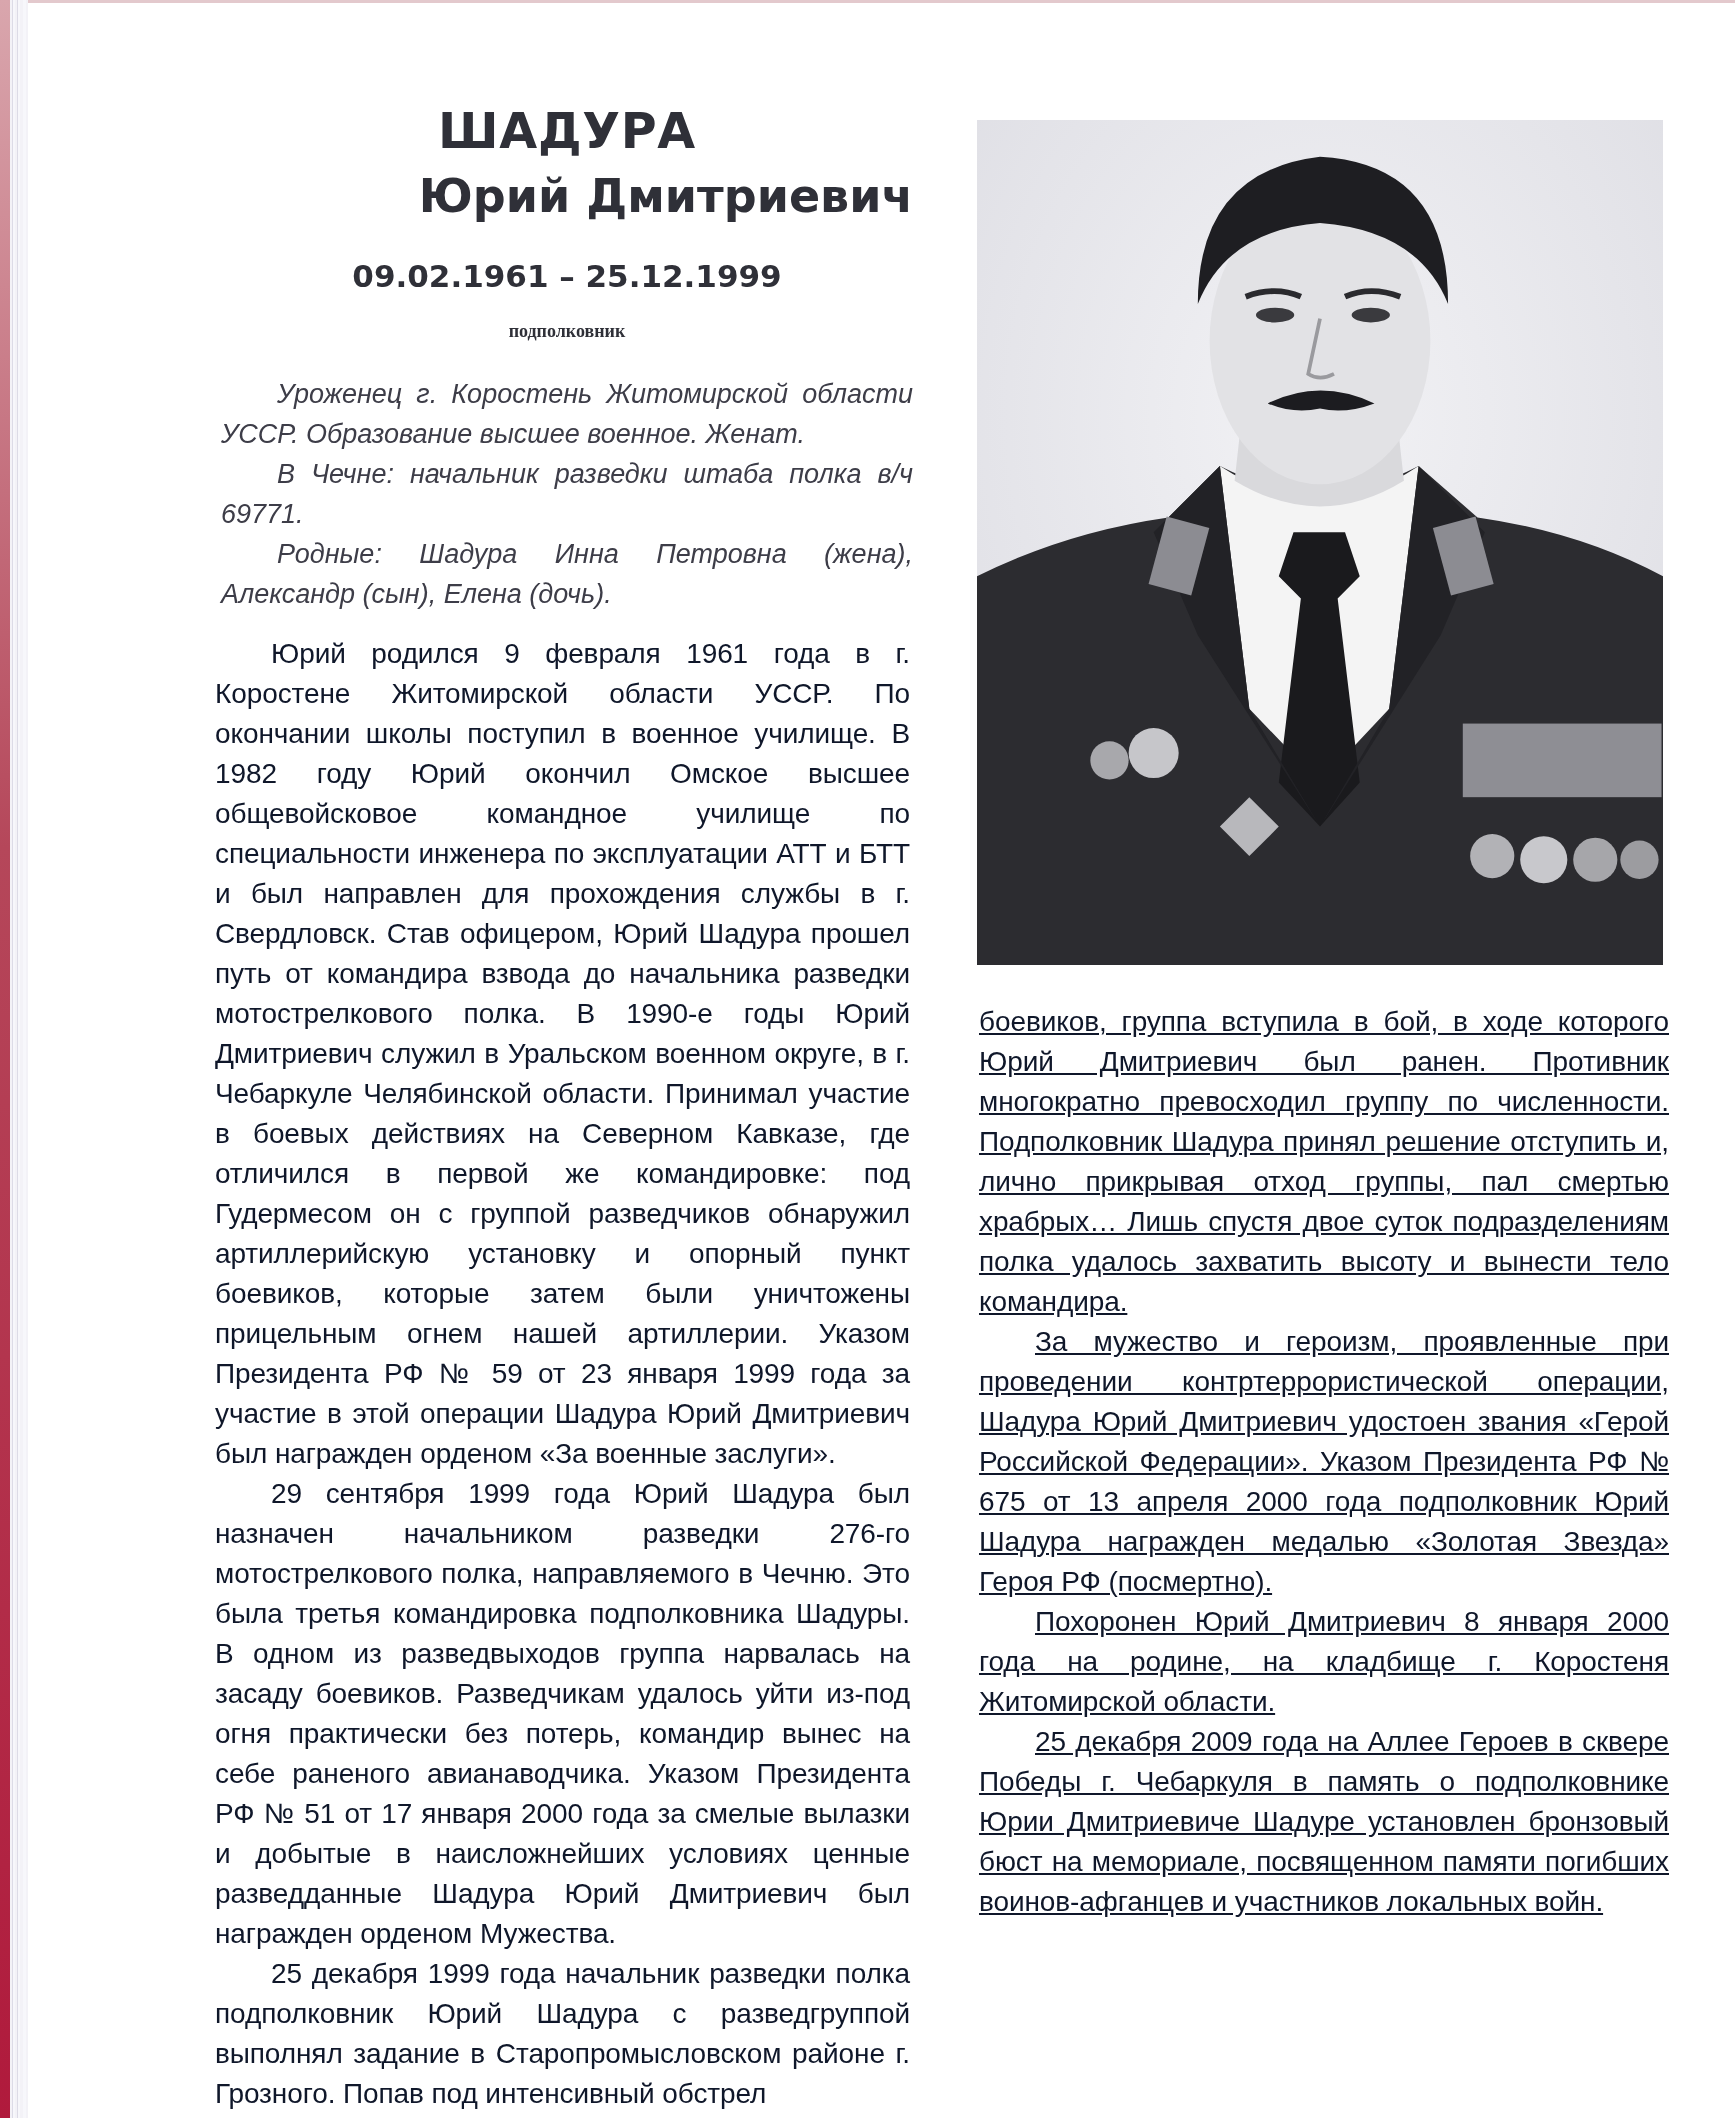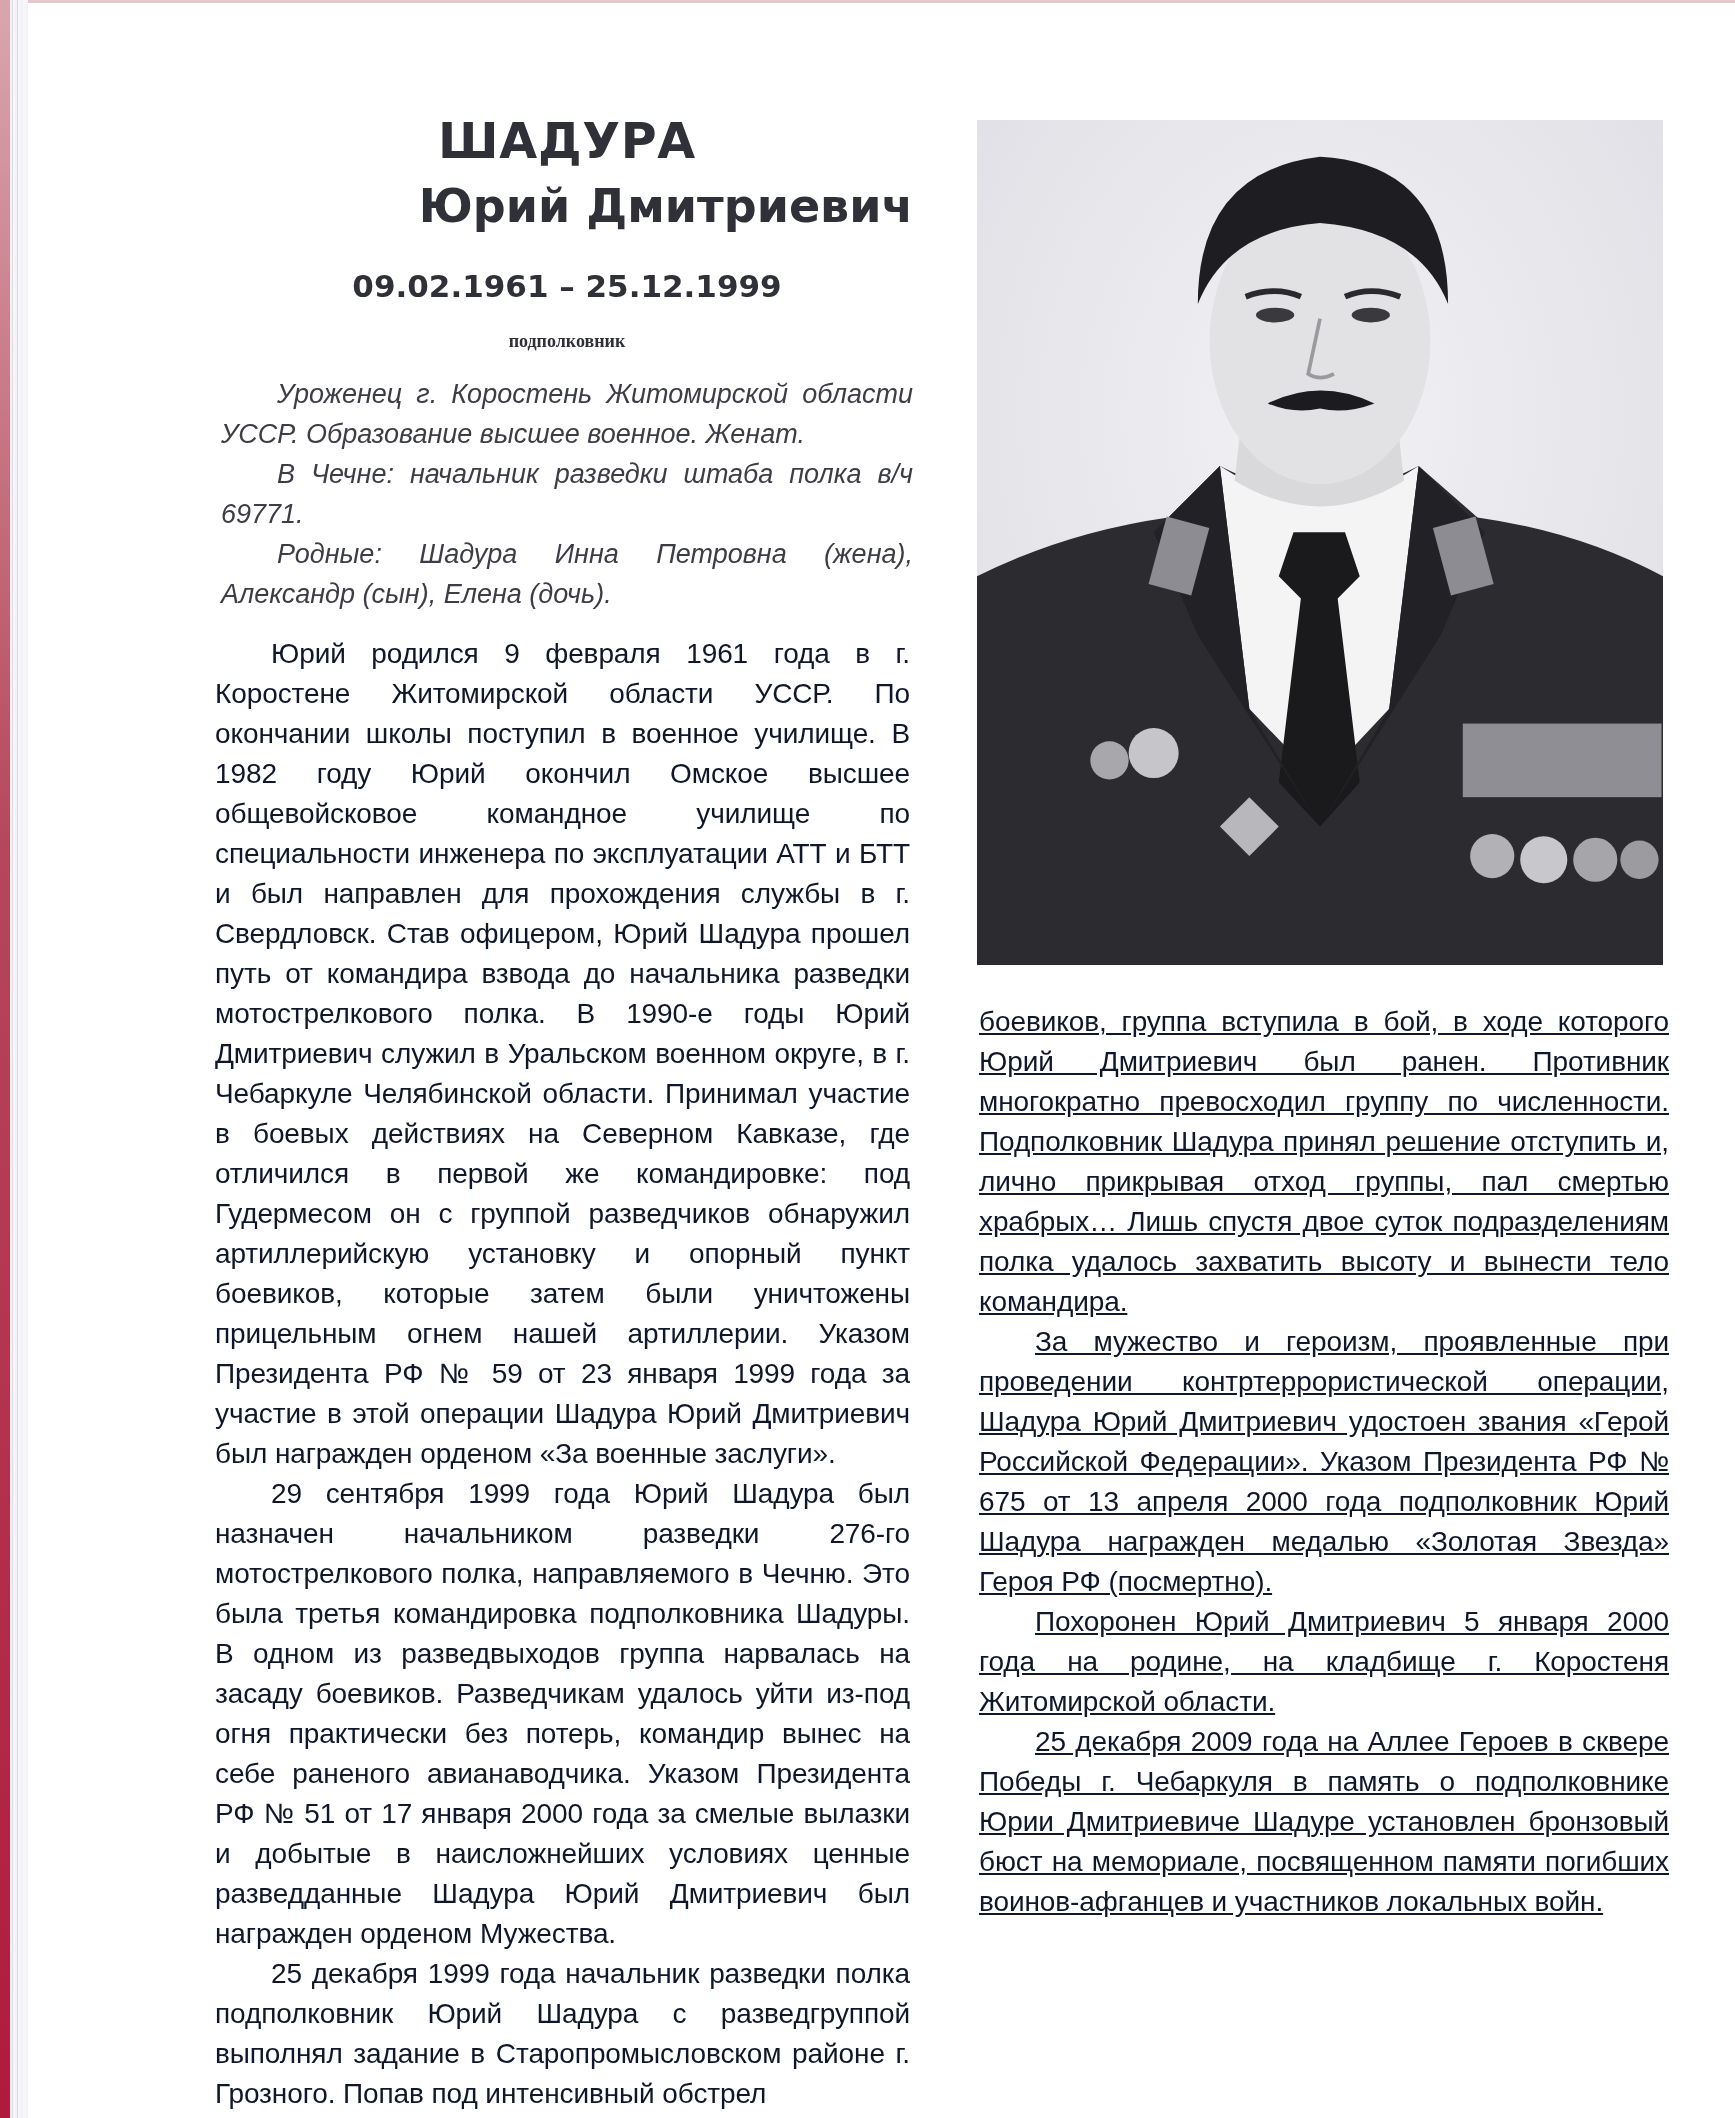--- a/index.html
+++ b/index.html
@@ -15,21 +15,21 @@
   }
   .page-edges {
     position: absolute; left: 10.3px; top: 0; bottom: 0; width: 17.7px;
     background: repeating-linear-gradient(90deg, #f3f2f7 0 2.2px, #dcdbe6 2.2px 2.9px, #f7f7fb 2.9px 5.2px);
   }
   .page-top {
     position: absolute; left: 0; right: 0; top: 0; height: 2.9px; background: #e3c9cd;
   }
 
   .header {
-    position: absolute; left: 221px; top: 110px; width: 692px; text-align: center;
+    position: absolute; left: 221px; top: 100px; width: 692px; text-align: center;
     color: #2f3038;
   }
   .surname {
     font-family: "DejaVu Sans", sans-serif; font-weight: bold;
     font-size: 49px; letter-spacing: 0.7px; line-height: 63px;
   }
   .given {
     font-family: "DejaVu Sans", sans-serif; font-weight: bold;
     font-size: 46px; line-height: 62px; margin-top: 1.5px; text-align: right;
   }
@@ -137,16 +137,16 @@
 
 <div class="col col-left">
   <p>Юрий родился 9 февраля 1961 года в г. Коростене Житомирской области УССР. По окончании школы поступил в военное училище. В 1982 году Юрий окончил Омское высшее общевойсковое командное училище по специальности инженера по эксплуатации АТТ и БТТ и был направлен для прохождения службы в г. Свердловск. Став офицером, Юрий Шадура прошел путь от командира взвода до начальника разведки мотострелкового полка. В 1990-е годы Юрий Дмитриевич служил в Уральском военном округе, в г. Чебаркуле Челябинской области. Принимал участие в боевых действиях на Северном Кавказе, где отличился в первой же командировке: под Гудермесом он с группой разведчиков обнаружил артиллерийскую установку и опорный пункт боевиков, которые затем были уничтожены прицельным огнем нашей артиллерии. Указом Президента РФ № 59 от 23 января 1999 года за участие в этой операции Шадура Юрий Дмитриевич был награжден орденом «За военные заслуги».</p>
   <p>29 сентября 1999 года Юрий Шадура был назначен начальником разведки 276-го мотострелкового полка, направляемого в Чечню. Это была третья командировка подполковника Шадуры. В одном из разведвыходов группа нарвалась на засаду боевиков. Разведчикам удалось уйти из-под огня практически без потерь, командир вынес на себе раненого авианаводчика. Указом Президента РФ № 51 от 17 января 2000 года за смелые вылазки и добытые в наисложнейших условиях ценные разведданные Шадура Юрий Дмитриевич был награжден орденом Мужества.</p>
   <p>25 декабря 1999 года начальник разведки полка подполковник Юрий Шадура с разведгруппой выполнял задание в Старопромысловском районе г. Грозного. Попав под интенсивный обстрел</p>
 </div>
 
 <div class="col col-right">
   <p class="cont">боевиков, группа вступила в бой, в ходе которого Юрий Дмитриевич был ранен. Противник многократно превосходил группу по численности. Подполковник Шадура принял решение отступить и, лично прикрывая отход группы, пал смертью храбрых… Лишь спустя двое суток подразделениям полка удалось захватить высоту и вынести тело командира.</p>
   <p>За мужество и героизм, проявленные при проведении контртеррористической операции, Шадура Юрий Дмитриевич удостоен звания «Герой Российской Федерации». Указом Президента РФ № 675 от 13 апреля 2000 года подполковник Юрий Шадура награжден медалью «Золотая Звезда» Героя РФ (посмертно).</p>
-  <p>Похоронен Юрий Дмитриевич 5 января 2000 года на родине, на кладбище г. Коростеня Житомирской области.</p>
+  <p>Похоронен Юрий Дмитриевич 8 января 2000 года на родине, на кладбище г. Коростеня Житомирской области.</p>
   <p>25 декабря 2009 года на Аллее Героев в сквере Победы г. Чебаркуля в память о подполковнике Юрии Дмитриевиче Шадуре установлен бронзовый бюст на мемориале, посвященном памяти погибших воинов-афганцев и участников локальных войн.</p>
 </div>
 
 
 </body></html>

